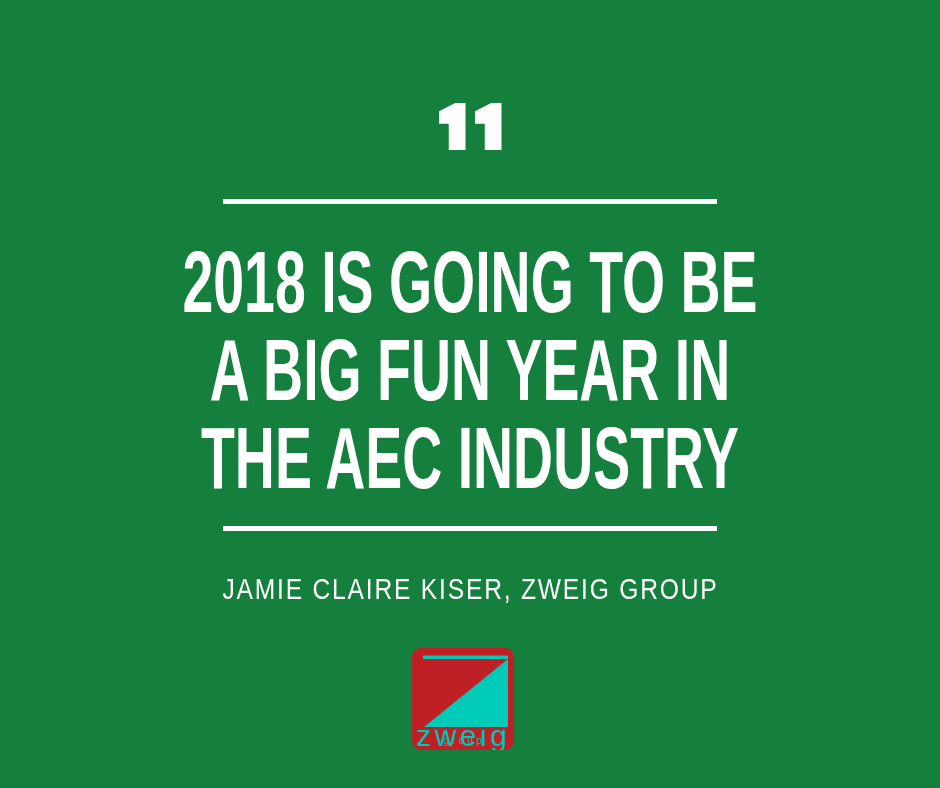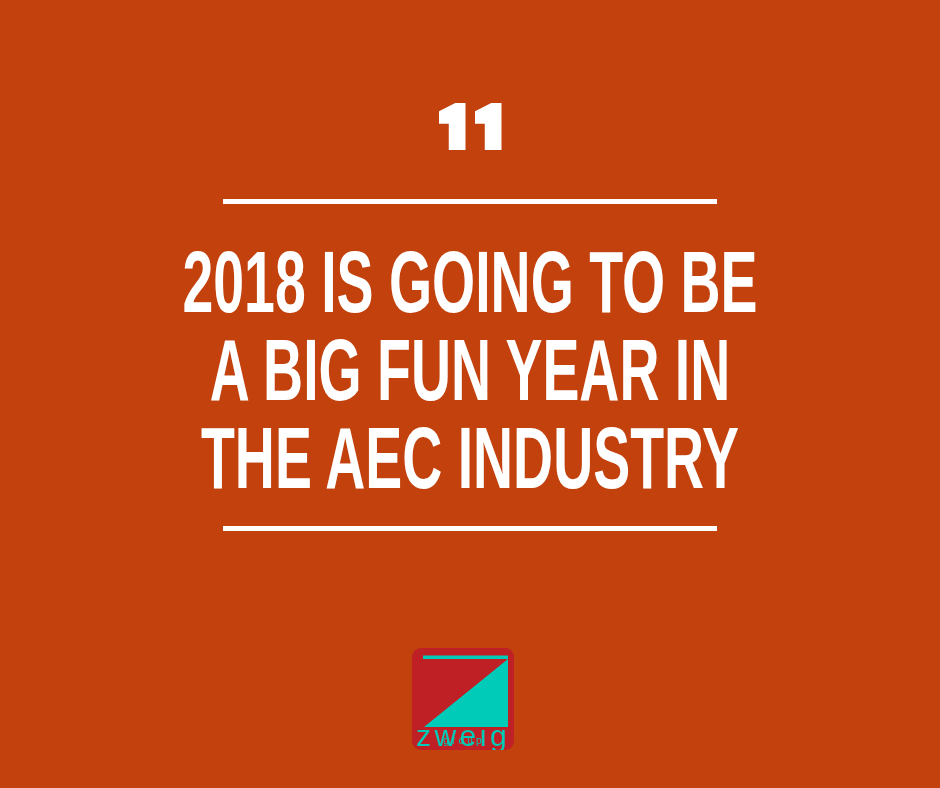--- a/index.html
+++ b/index.html
@@ -101,37 +101,40 @@
     left: 412px;
     top: 648px;
     width: 87px;
     height: 102px;
   }
   #logo-svg { display: block; width: 102px; height: 102px; }
 </style>
 </head>
 <body>
 
-<div id="poster" style="background: #c2410c;">
+<div id="poster" style="background: #15803d;">
 
   <div id="quote-mark">
     <span class="quote-glyph"></span>
     <span class="quote-glyph"></span>
   </div>
 
   <div class="divider" id="divider-top"></div>
 
   <div id="headline">
     <span class="headline-line">2018 IS GOING TO BE</span>
     <span class="headline-line">A BIG FUN YEAR IN</span>
     <span class="headline-line">THE AEC INDUSTRY</span>
   </div>
 
   <div class="divider" id="divider-bottom"></div>
 
+  <div id="attribution">
+    <span id="attribution-text">JAMIE CLAIRE KISER, ZWEIG GROUP</span>
+  </div>
 
   <div id="logo">
     <svg id="logo-svg" viewBox="0 0 102 102" xmlns="http://www.w3.org/2000/svg">
 
       <rect x="0" y="0" width="102" height="102" rx="9" ry="9" fill="#be2026"></rect>
 
       <polygon points="96,11 96,79 12,79" fill="#00cbb8"></polygon>
 
       <rect x="11" y="7.5" width="85" height="3.5" fill="#00cbb8"></rect>
 

